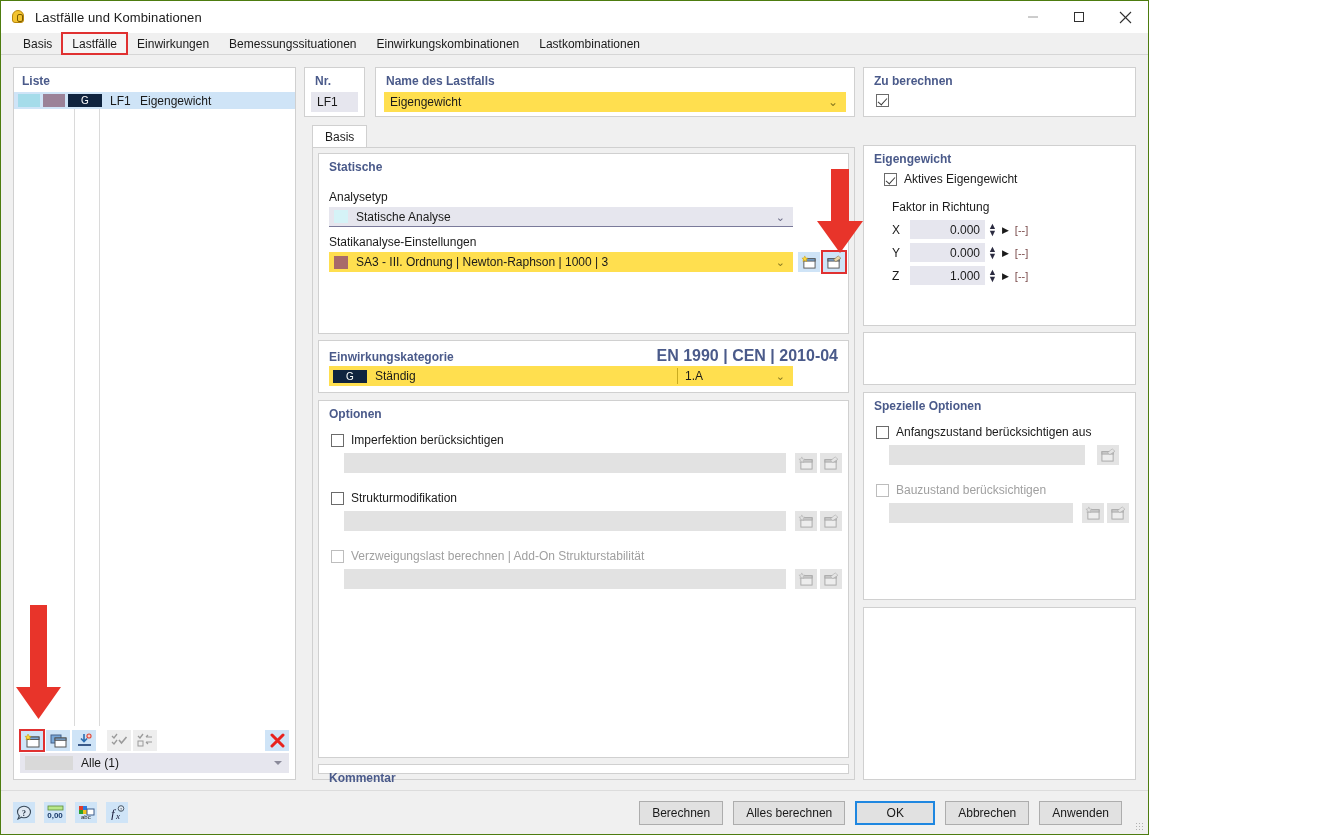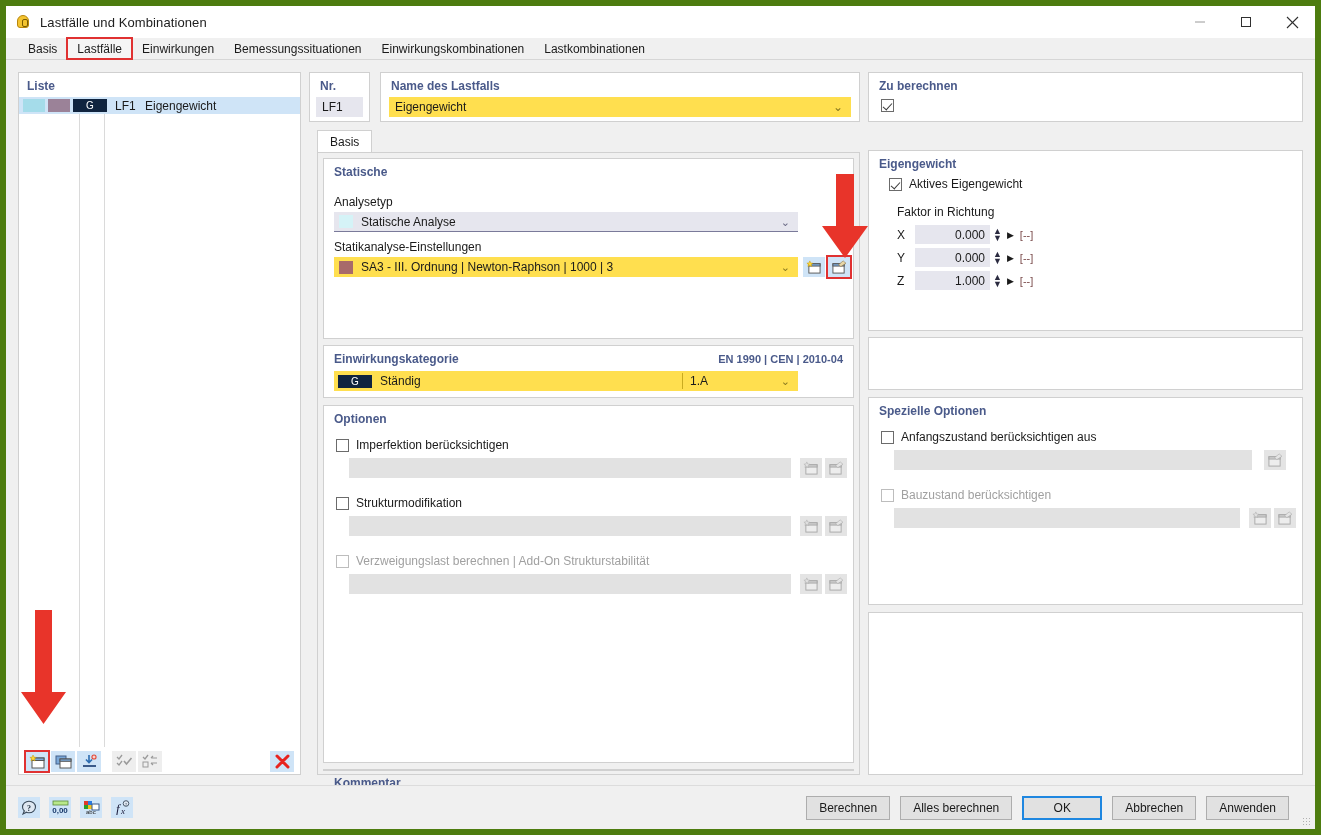--- a/index.html
+++ b/index.html
@@ -7,23 +7,23 @@
     margin: 0; padding: 0;
     width: 1321px; height: 835px;
     overflow: hidden;
     background: #ffffff;
     font-family: "Liberation Sans", sans-serif;
     font-size: 12px;
     color: #1a1a1a;
   }
   .window {
     position: relative;
-    width: 1321px; height: 835px;
+    width: 1149px; height: 835px;
     background: #f0f0f0;
-    border: 6px solid #4d7c0f;
+    border: 1px solid #4d7c0f;
   }
 
   
   .titlebar {
     position: absolute; top: 0; left: 0; right: 0; height: 32px;
     background: #ffffff;
     display: flex; align-items: center;
   }
   .title-icon {
     margin-left: 9px; margin-right: 8px;
@@ -233,21 +233,21 @@
     display: flex; align-items: center; justify-content: flex-end;
     padding-right: 5px; font-size: 12px;
   }
   .spin-ar { font-size: 9px; color: #2b2b40; line-height: 7px; margin-left: 3px; }
   .unit { color: #7a4b4b; font-size: 11px; margin-left: 6px; }
 
   .sep-title {
     display: flex; justify-content: space-between; align-items: baseline;
     padding: 6px 10px 2px 10px;
   }
-  .sep-title .right-note { font-size: 11px; font-weight: bold; color: #4a5a8a; }
+  .sep-title .right-note { font-size: 16px; font-weight: bold; color: #4a5a8a; }
 
   
   .footer {
     position: absolute; left: 0; right: 0; bottom: 0; height: 44px;
     background: #f0f0f0; border-top: 1px solid #dcdcdc;
     display: flex; align-items: center;
   }
   .footer-icons { display: flex; gap: 9px; margin-left: 12px; }
   .fic {
     width: 22px; height: 21px; background: #cfe4f7;
@@ -373,20 +373,27 @@
             <rect x="1" y="8" width="5" height="5" fill="none" stroke="#9a9a9a"></rect>
             <path d="M9 4 h6 M9 4 l2 -2 M15 9 h-6 M9 9 l2 2" stroke="#9a9a9a" stroke-width="1.2" fill="none"></path>
           </svg>
         </div>
         <div class="tbtn x">
           <svg width="17" height="15" viewBox="0 0 17 15">
             <path d="M3 2 L14 13 M14 2 L3 13" stroke="#e8231e" stroke-width="3" stroke-linecap="round"></path>
           </svg>
         </div>
       </div>
+      <div class="filter-row">
+        <div class="filter">
+          <div class="chip"></div>
+          <div class="ftext">Alle (1)</div>
+          <div class="caret"></div>
+        </div>
+      </div>
     </div>
 
     <div class="mid">
 
       <div class="card nr-card">
         <div class="card-title">Nr.</div>
         <div class="nr-value">LF1</div>
       </div>
 
       <div class="card name-card">

